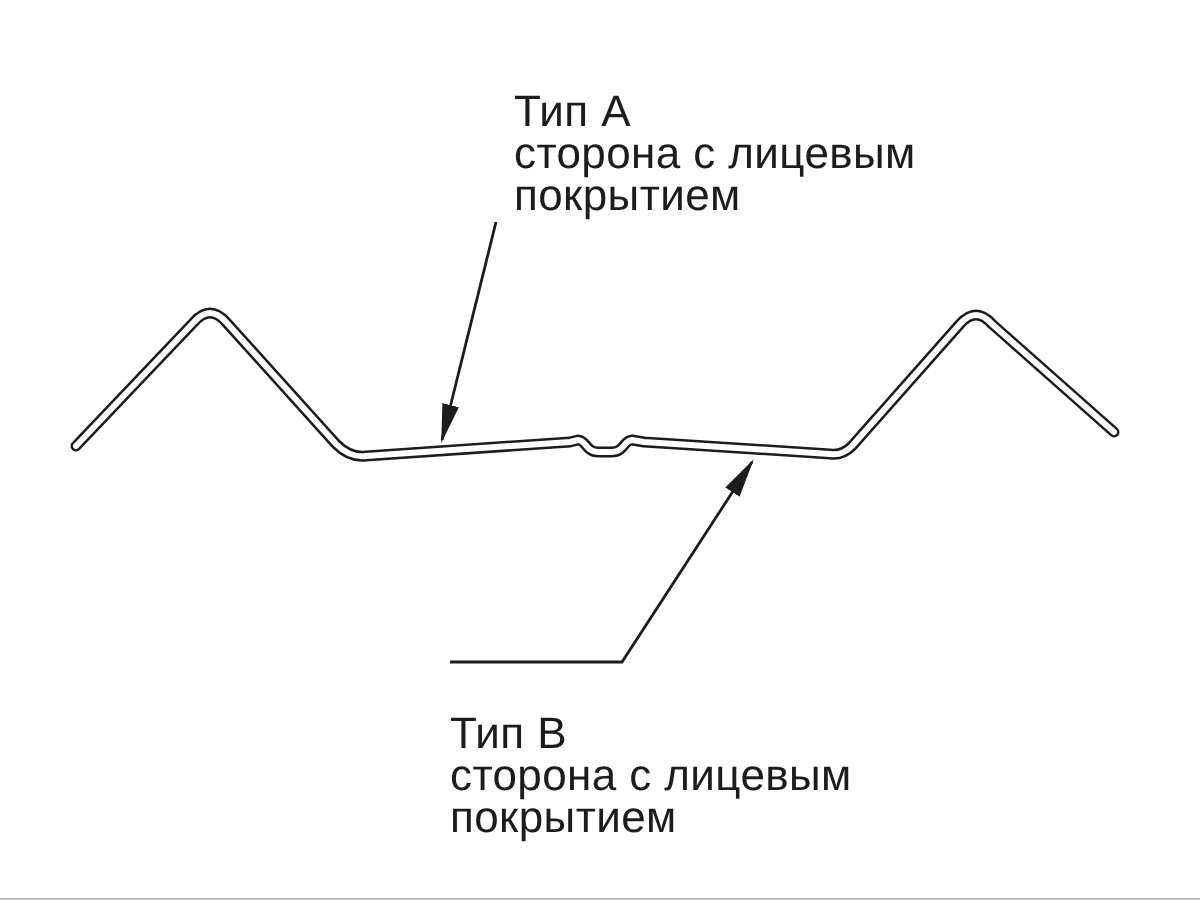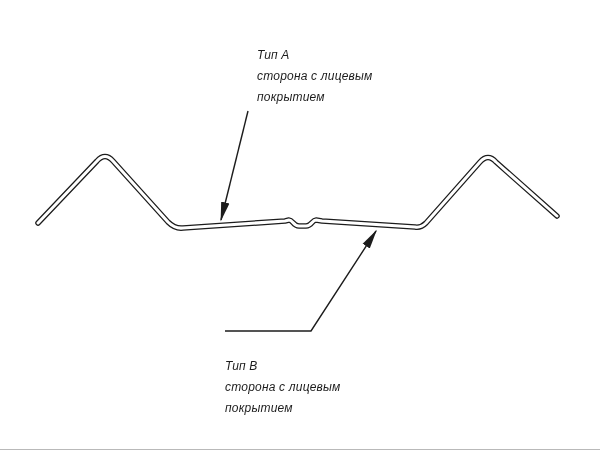--- a/index.html
+++ b/index.html
@@ -18,22 +18,21 @@
     height: 450px;
     background: #ffffff;
   }
   svg.drawing {
     position: absolute;
     left: 0;
     top: 0;
   }
   .callout {
     position: absolute;
-    font-style: italic;
-    font-size: 12px;
+    font-size: 22px;
     line-height: 21px;
     letter-spacing: 0.2px;
     white-space: nowrap;
   }
   .callout .title {
     display: block;
   }
   .callout .line {
     display: block;
   }

